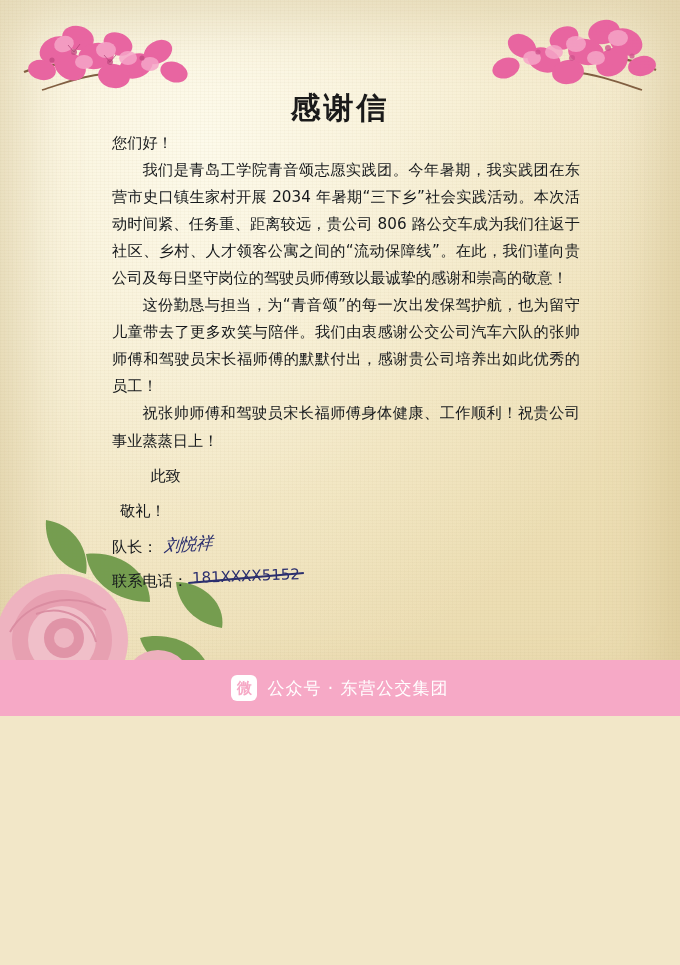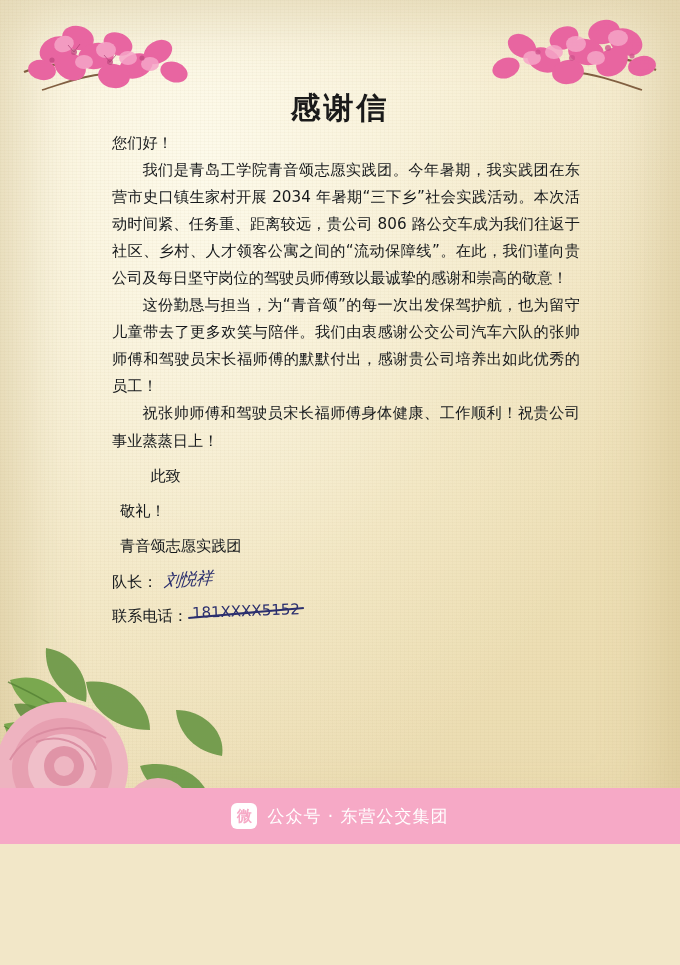--- a/index.html
+++ b/index.html
@@ -9,21 +9,21 @@
   body {
     width: 680px;
     height: 965px;
     font-family: "Liberation Sans", sans-serif;
     background: #f2e7c8;
     overflow: hidden;
   }
   .page {
     position: relative;
     width: 680px;
-    height: 844px;
+    height: 716px;
     box-sizing: border-box;
     background:
       radial-gradient(ellipse at 30% 20%, rgba(255,253,240,0.85) 0%, rgba(255,250,228,0.25) 45%, rgba(240,228,190,0) 70%),
       radial-gradient(ellipse at 85% 80%, rgba(236,221,176,0.6) 0%, rgba(240,228,190,0) 60%),
       linear-gradient(160deg, #f7efd6 0%, #f3e9cb 35%, #efe2bd 65%, #e9d9ae 100%);
     overflow: hidden;
   }
   
   .grain {
     position: absolute;
@@ -300,21 +300,20 @@
 
   <div class="letter">
     <p>您们好！</p>
     <p class="indent">我们是青岛工学院青音颂志愿实践团。今年暑期，我实践团在东营市史口镇生家村开展 2034 年暑期“三下乡”社会实践活动。本次活动时间紧、任务重、距离较远，贵公司 806 路公交车成为我们往返于社区、乡村、人才领客公寓之间的“流动保障线”。在此，我们谨向贵公司及每日坚守岗位的驾驶员师傅致以最诚挚的感谢和崇高的敬意！</p>
     <p class="indent">这份勤恳与担当，为“青音颂”的每一次出发保驾护航，也为留守儿童带去了更多欢笑与陪伴。我们由衷感谢公交公司汽车六队的张帅师傅和驾驶员宋长福师傅的默默付出，感谢贵公司培养出如此优秀的员工！</p>
     <p class="indent">祝张帅师傅和驾驶员宋长福师傅身体健康、工作顺利！祝贵公司事业蒸蒸日上！</p>
 
     <div class="sig-block">
       <p class="indent">此致</p>
       <p>敬礼！</p>
-      <p>青音颂志愿实践团</p>
       <div class="sig-line">
         <span>队长：</span>
         <span class="handwrite">刘悦祥</span>
       </div>
       <div class="phone-line">
         <span>联系电话：</span>
         <span class="phone-hand strike">181XXXX5152</span>
       </div>
     </div>
   </div>

